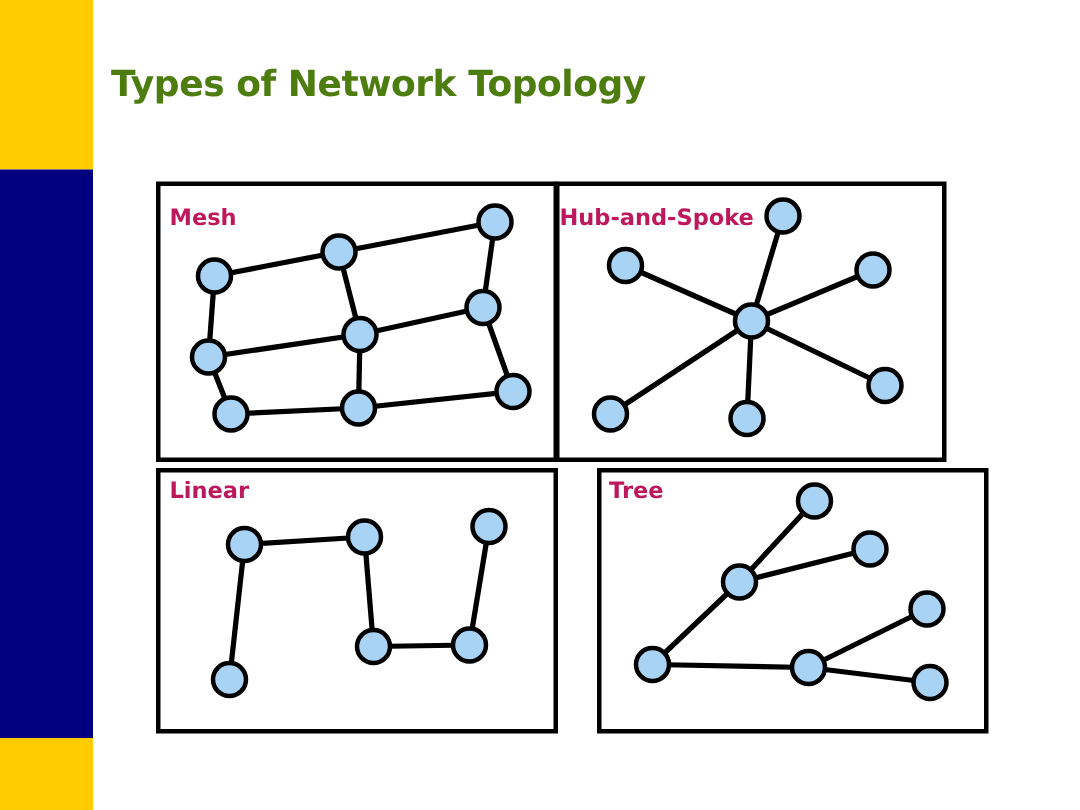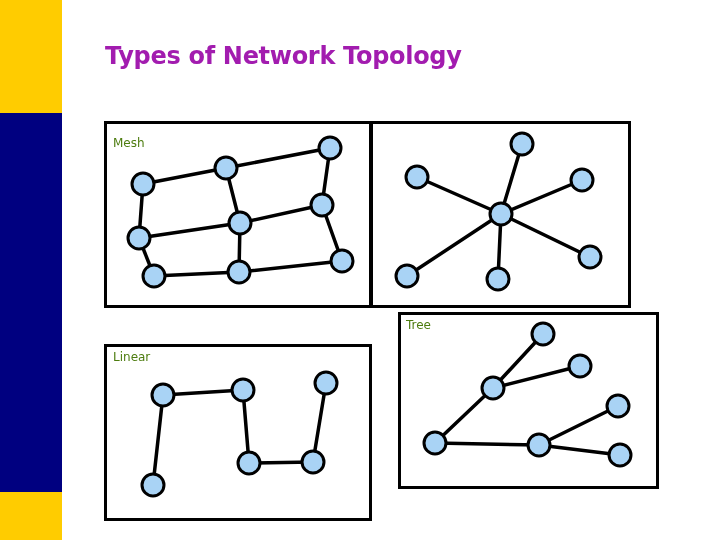--- a/index.html
+++ b/index.html
@@ -26,27 +26,27 @@
   }
 
   
   .panel {
     position: absolute;
     background: #ffffff;
     border: 3px solid #000000;
   }
   #panel-mesh   { left: 104px; top: 121px; width: 262px; height: 181px; }
   #panel-hub    { left: 370px; top: 121px; width: 255px; height: 181px; }
-  #panel-linear { left: 104px; top: 312px; width: 262px; height: 171px; margin-top: 32px; }
+  #panel-linear { left: 104px; top: 312px; width: 262px; height: 171px; }
   #panel-tree   { left: 370px; top: 312px; width: 255px; height: 171px; margin-left: 28px; }
 
   .panel-label {
     position: absolute;
-    font-size: 12px; font-weight: normal;
-    color: #4d7c0f;
+    font-size: 15px; font-weight: bold;
+    color: #be185d;
     white-space: nowrap;
     z-index: 2;
   }
   #panel-mesh   .panel-label { left: 6px;  top: 12px; }
   #panel-hub    .panel-label { left: 0px;  top: 12px; }
   #panel-linear .panel-label { left: 6px;  top: 3px; }
   #panel-tree   .panel-label { left: 5px;  top: 3px; }
 
   .diagram-svg {
     position: absolute;
@@ -54,21 +54,21 @@
     z-index: 1;
   }
 </style>
 </head>
 <body>
 
 <div class="abs" id="side-yellow-top" style="background-color: rgb(255, 204, 0);"></div>
 <div class="abs" id="side-navy" style="background-color: rgb(0, 0, 128);"></div>
 <div class="abs" id="side-yellow-bot" style="background-color: rgb(255, 204, 0);"></div>
 
-<div class="abs" id="slide-title" style="color: #a21caf; margin-left: 31px;">Types of Network Topology</div>
+<div class="abs" id="slide-title" style="color: #4d7c0f;">Types of Network Topology</div>
 
 <div class="panel" id="panel-mesh">
   <div class="panel-label">Mesh</div>
   <svg class="diagram-svg" width="262" height="181" viewBox="0 0 262 181">
       <line x1="39" y1="63" x2="122" y2="47" stroke="#000000" stroke-width="3.5" stroke-linecap="round"></line>
       <line x1="122" y1="47" x2="226" y2="27" stroke="#000000" stroke-width="3.5" stroke-linecap="round"></line>
       <line x1="122" y1="47" x2="136" y2="102" stroke="#000000" stroke-width="3.5" stroke-linecap="round"></line>
       <line x1="226" y1="27" x2="218" y2="84" stroke="#000000" stroke-width="3.5" stroke-linecap="round"></line>
       <line x1="218" y1="84" x2="136" y2="102" stroke="#000000" stroke-width="3.5" stroke-linecap="round"></line>
       <line x1="218" y1="84" x2="238" y2="140" stroke="#000000" stroke-width="3.5" stroke-linecap="round"></line>
@@ -84,20 +84,21 @@
       <circle cx="218" cy="84" r="11" fill="#A9D3F5" stroke="#000000" stroke-width="3"></circle>
       <circle cx="136" cy="102" r="11" fill="#A9D3F5" stroke="#000000" stroke-width="3"></circle>
       <circle cx="35" cy="117" r="11" fill="#A9D3F5" stroke="#000000" stroke-width="3"></circle>
       <circle cx="238" cy="140" r="11" fill="#A9D3F5" stroke="#000000" stroke-width="3"></circle>
       <circle cx="135" cy="151" r="11" fill="#A9D3F5" stroke="#000000" stroke-width="3"></circle>
       <circle cx="50" cy="155" r="11" fill="#A9D3F5" stroke="#000000" stroke-width="3"></circle>
     </svg>
 </div>
 
 <div class="panel" id="panel-hub">
+  <div class="panel-label">Hub-and-Spoke</div>
   <svg class="diagram-svg" width="255" height="181" viewBox="0 0 255 181">
       <line x1="131" y1="93" x2="152" y2="23" stroke="#000000" stroke-width="3.5" stroke-linecap="round"></line>
       <line x1="131" y1="93" x2="47" y2="56" stroke="#000000" stroke-width="3.5" stroke-linecap="round"></line>
       <line x1="131" y1="93" x2="212" y2="59" stroke="#000000" stroke-width="3.5" stroke-linecap="round"></line>
       <line x1="131" y1="93" x2="220" y2="136" stroke="#000000" stroke-width="3.5" stroke-linecap="round"></line>
       <line x1="131" y1="93" x2="37" y2="155" stroke="#000000" stroke-width="3.5" stroke-linecap="round"></line>
       <line x1="131" y1="93" x2="128" y2="158" stroke="#000000" stroke-width="3.5" stroke-linecap="round"></line>
       <circle cx="131" cy="93" r="11" fill="#A9D3F5" stroke="#000000" stroke-width="3"></circle>
       <circle cx="152" cy="23" r="11" fill="#A9D3F5" stroke="#000000" stroke-width="3"></circle>
       <circle cx="47" cy="56" r="11" fill="#A9D3F5" stroke="#000000" stroke-width="3"></circle>

